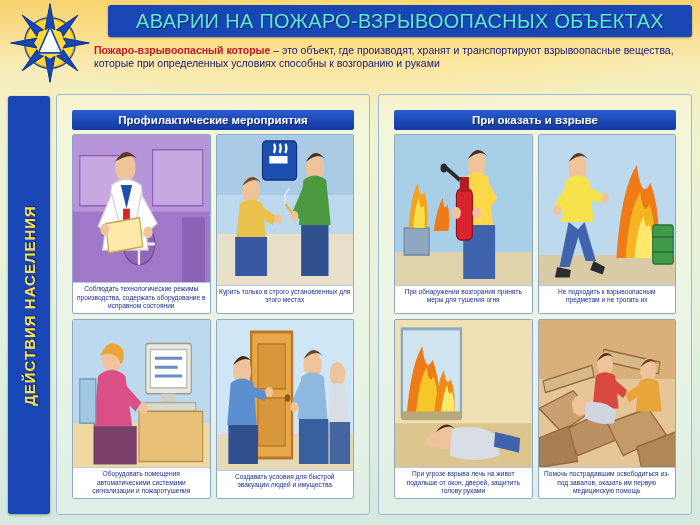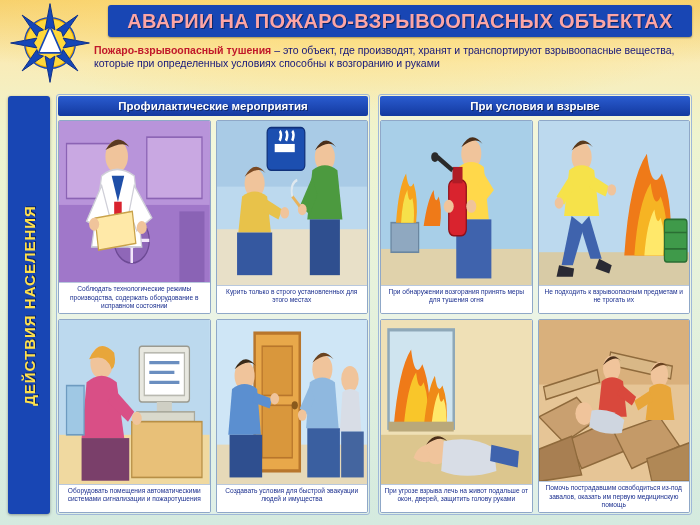--- a/index.html
+++ b/index.html
@@ -27,22 +27,22 @@
     position: absolute; top: 0; left: 0; right: 0; height: 40px;
   }
   .title-bar {
     position: absolute; left: 108px; top: 5px; right: 8px; height: 32px;
     background: #1846b4;
     border-radius: 3px;
     box-shadow: 0 1px 2px rgba(0,0,0,0.35);
     display: flex; align-items: center; justify-content: center;
   }
   .title-bar .title {
-    color: #fca5a5;
-    font-weight: bold;
+    color: #5eead4;
+    font-weight: normal;
     font-size: 20px;
     letter-spacing: 0.3px;
     text-shadow: 1px 1px 0 #0a2468;
     white-space: nowrap;
   }
   
   .emblem {
     position: absolute; left: 8px; top: 4px;
     width: 84px; height: 78px;
   }
@@ -79,21 +79,21 @@
   
   .panels {
     position: absolute; left: 56px; top: 94px; right: 8px; bottom: 10px;
     display: flex; gap: 8px;
   }
   .panel {
     flex: 1 1 0;
     background: rgba(255,255,255,0.25);
     border: 1px solid #9fb8d8;
     border-radius: 3px;
-    padding: 1px;
+    padding: 15px;
     display: flex; flex-direction: column;
   }
   .panel-head {
     height: 20px;
     background: linear-gradient(180deg,#2a5cd0 0%, #13399f 100%);
     border-radius: 2px;
     color: #ffffff;
     font-weight: bold;
     font-size: 11.5px;
     display: flex; align-items: center; justify-content: center;
@@ -170,21 +170,21 @@
         <polygon points="50,30 64,62 36,62" fill="#ffffff" stroke="#1547b7" stroke-width="2"></polygon>
         <circle cx="50" cy="50" r="31" fill="none" stroke="#1547b7" stroke-width="1.5"></circle>
       </svg>
     </div>
     <div class="title-bar">
       <div class="title">АВАРИИ НА ПОЖАРО-ВЗРЫВООПАСНЫХ ОБЪЕКТАХ</div>
     </div>
   </div>
 
   <div class="intro">
-    <b>Пожаро-взрывоопасный тушения</b><span> – это объект, где производят, хранят и транспортируют взрывоопасные вещест­ва, которые при определенных условиях способны к возгоранию и руками</span>
+    <b>Пожаро-взрывоопасный которые</b><span> – это объект, где производят, хранят и транспортируют взрывоопасные вещест­ва, которые при определенных условиях способны к возгоранию и руками</span>
   </div>
 
   <div class="left-band">
     <div class="vtext">ДЕЙСТВИЯ НАСЕЛЕНИЯ</div>
   </div>
 
   <div class="panels">
 
     <div class="panel">
       <div class="panel-head">Профилактические мероприятия</div>
@@ -304,21 +304,21 @@
               <path d="M100 44 q6 -4 13 0 l2 24 h-17z" fill="#d8dde6"></path>
               <rect x="99" y="68" width="18" height="28" fill="#44659f"></rect>
             </svg>
           </div>
           <div class="cap">Создавать условия для быстрой эвакуации людей и имущества</div>
         </div>
       </div>
     </div>
 
     <div class="panel">
-      <div class="panel-head">При условия и взрыве</div>
+      <div class="panel-head">При оказать и взрыве</div>
       <div class="grid">
 
         <div class="cell">
           <div class="art p2c1">
             <svg viewBox="0 0 120 100" preserveAspectRatio="none" style="position:absolute;inset:0;width:100%;height:100%">
               <rect x="0" y="0" width="120" height="100" fill="#a8cfe8"></rect>
               <rect x="0" y="78" width="120" height="22" fill="#e0d2ab"></rect>
 
               <rect x="8" y="62" width="22" height="18" fill="#8fa8c0" stroke="#6a86a0"></rect>
               <path d="M12 62 q2 -22 8 -30 q2 12 6 6 q4 10 2 24z" fill="#f6a21e"></path>

